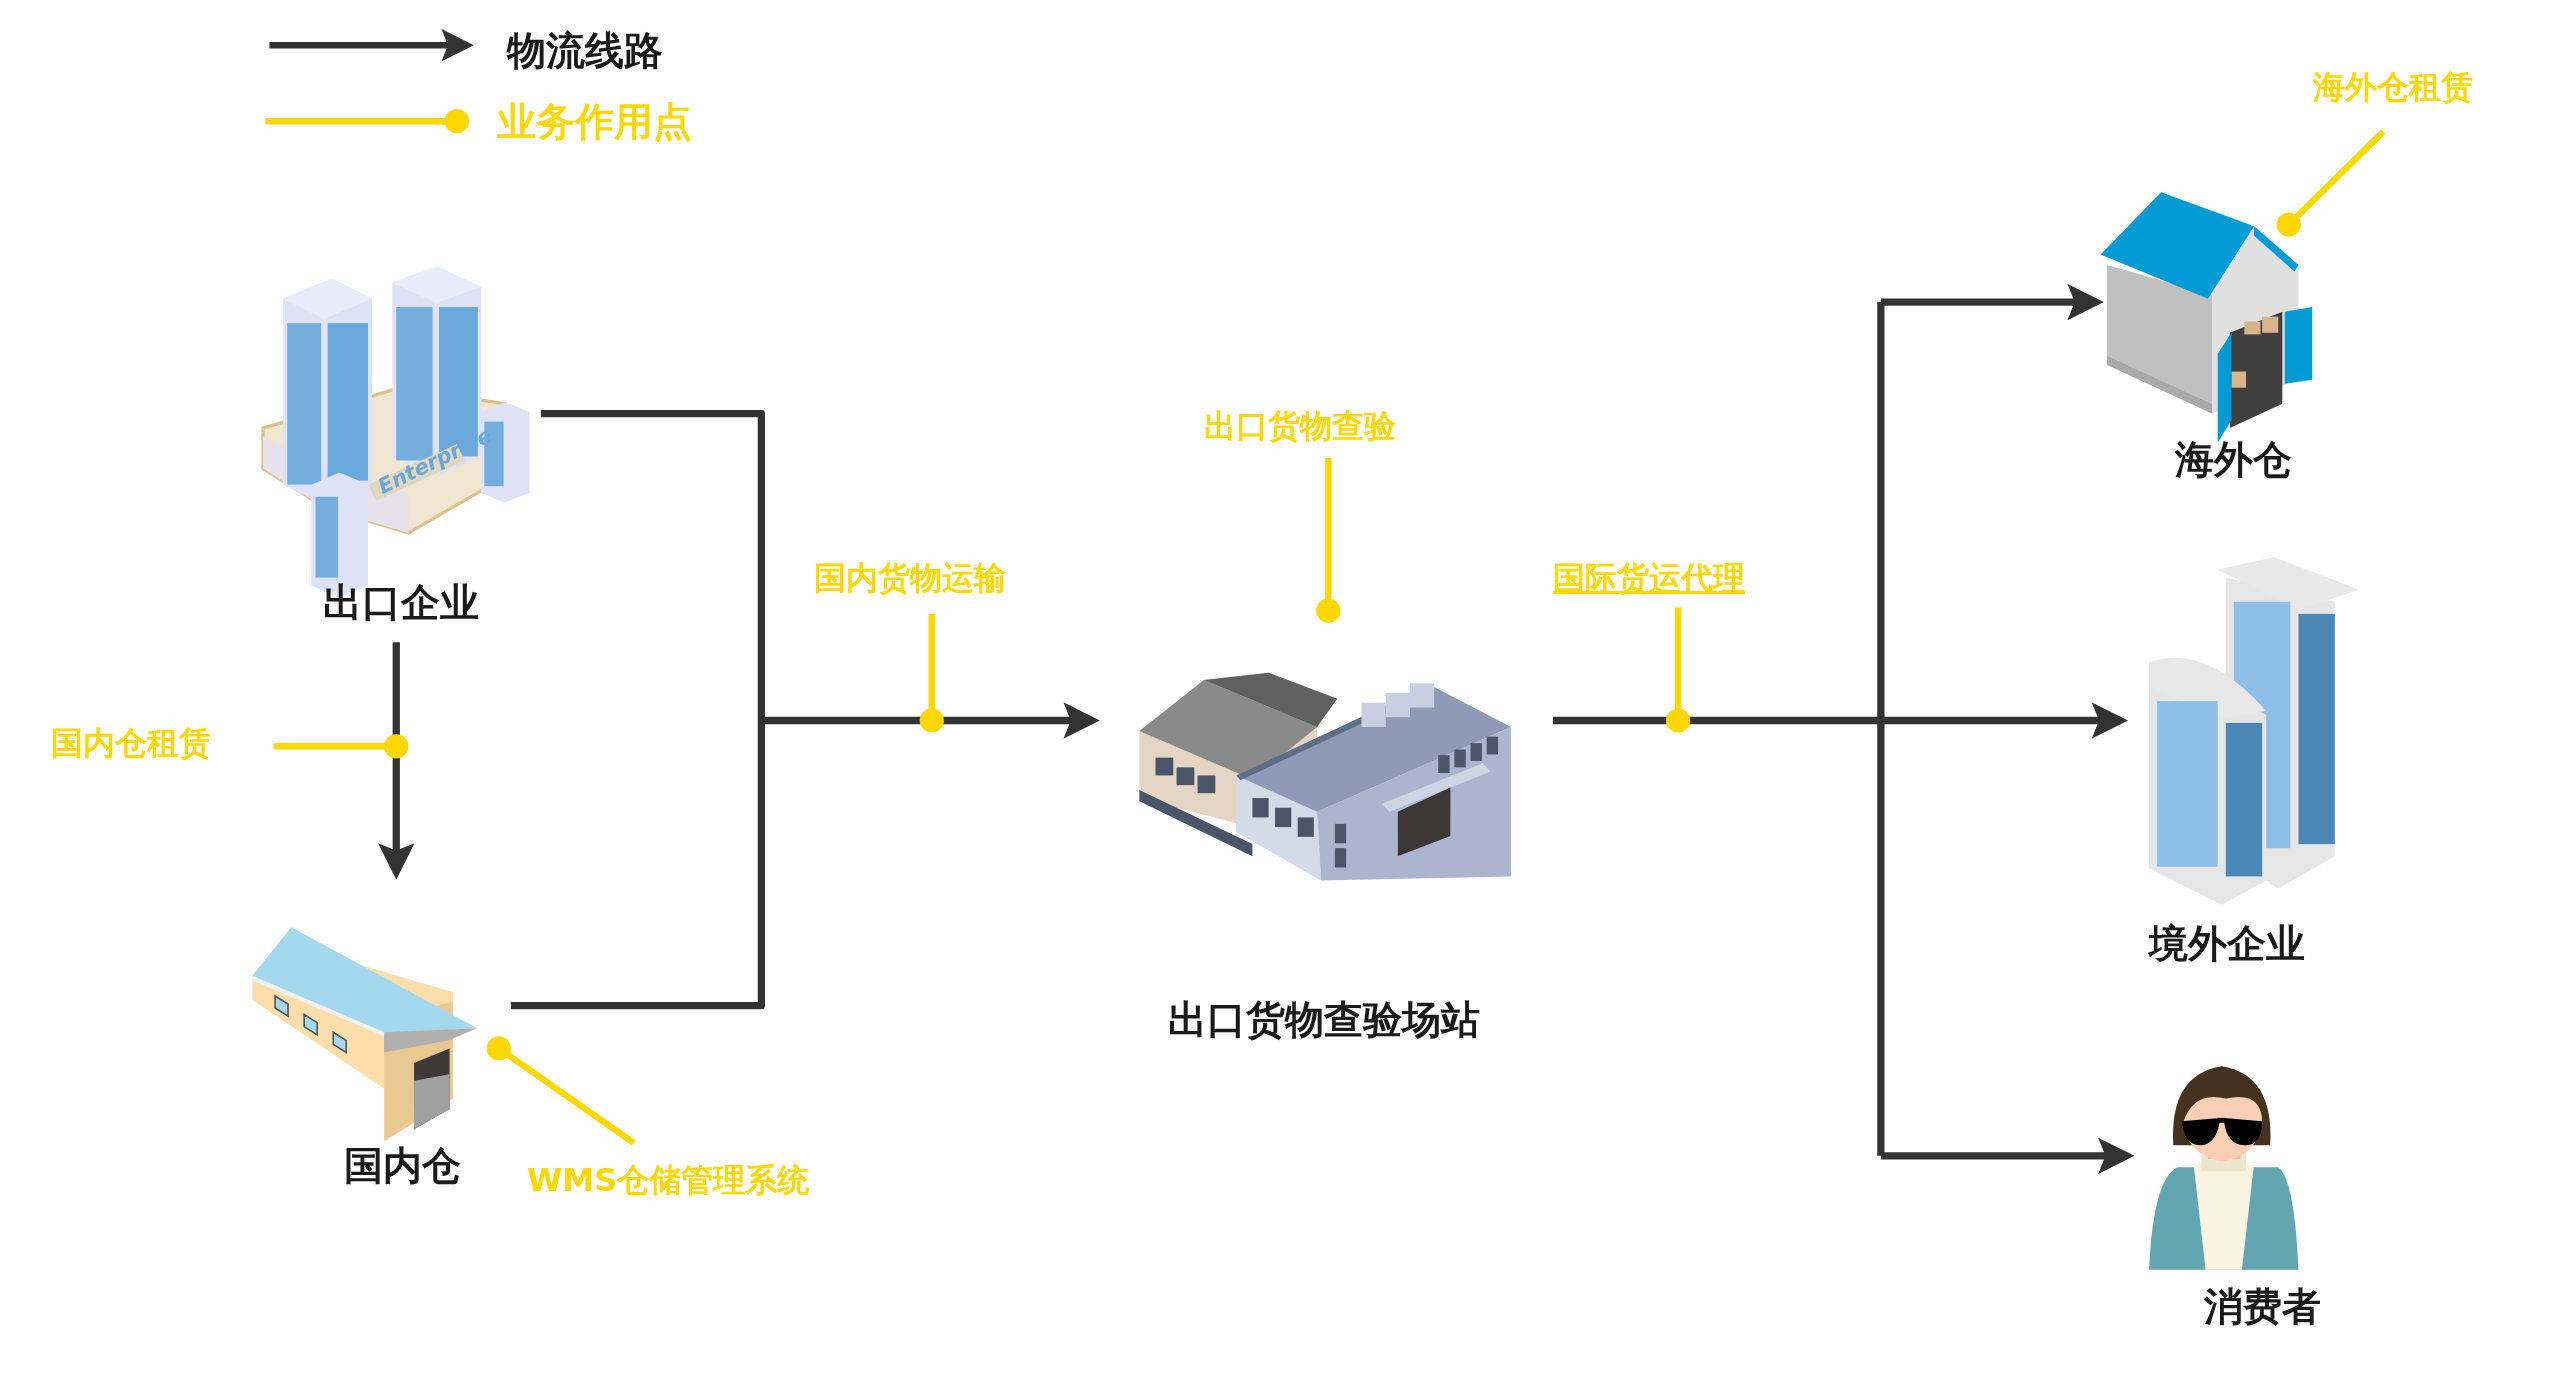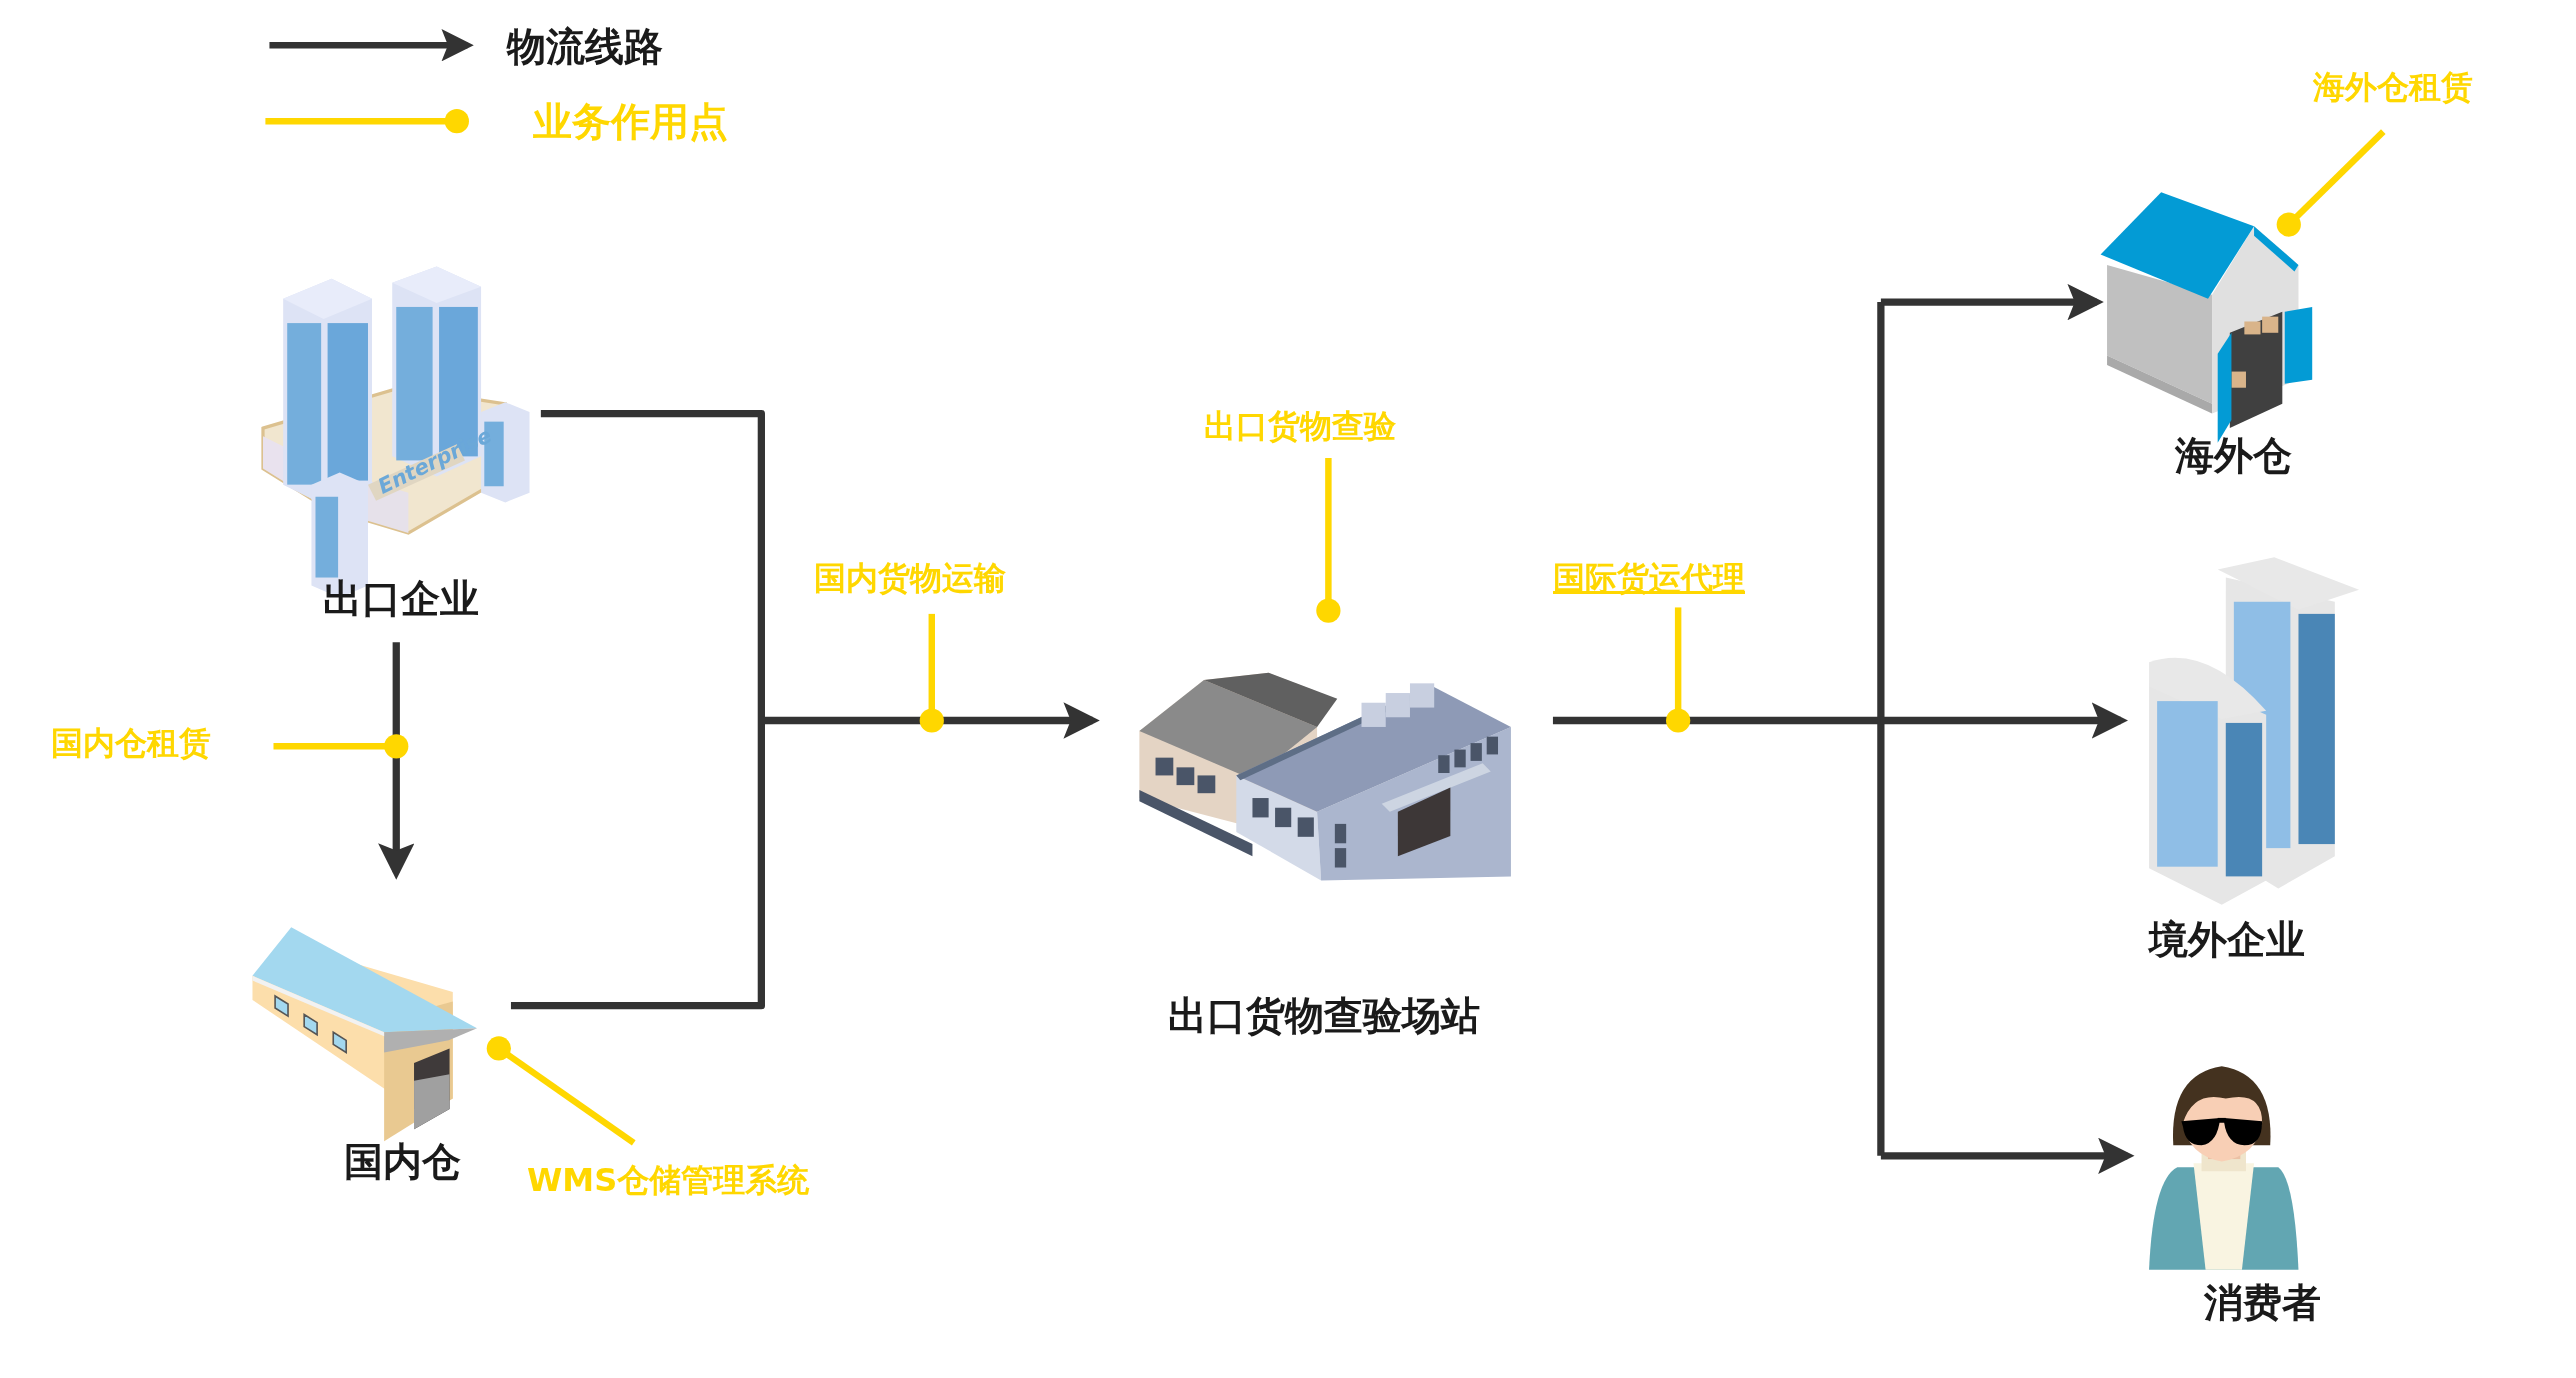--- a/index.html
+++ b/index.html
@@ -1,20 +1,20 @@
 <!DOCTYPE html>
 <html style="font-size:13px"><head>
 <meta charset="utf-8">
 <style>
   html, body { margin: 0; padding: 0; background: #ffffff; }
   body { width: 2576px; height: 1378px; position: relative; overflow: hidden;
          font-family: "DejaVu Sans", "Liberation Sans", sans-serif; }
   #canvas { position: absolute; left: 0; top: 0; width: 2576px; height: 1378px; }
   .lbl { position: absolute; font-weight: bold; white-space: nowrap; line-height: 1; }
-  .lbl-dark { color: #1a1a1a; font-size: 39px; font-family: Liberation Mono, monospace; }
+  .lbl-dark { color: #1a1a1a; font-size: 39px; }
   .lbl-yellow { color: #FFD700; font-size: 32px; }
   .legend-lbl { font-size: 39px; }
 </style>
 </head>
 <body>
 
 <svg id="canvas" viewBox="0 0 3188 1706" xmlns="http://www.w3.org/2000/svg">
   <defs>
     <marker id="arrowhead" viewBox="0 0 10 10" refX="8" refY="5" markerWidth="5" markerHeight="5" orient="auto">
       <path d="M0,0 L10,5 L0,10 L2,5 Z" fill="#333333"></path>
@@ -182,21 +182,21 @@
 
     <path d="M42,70 Q55,30 95,40 Q140,30 140,70 Q135,110 90,118 Q48,110 42,70 Z" fill="#F8CFB5"></path>
 
     <path d="M40,68 L88,64 Q85,95 65,98 Q45,98 42,75 Z" fill="#000"></path>
     <path d="M93,64 L140,68 Q140,98 118,98 Q97,97 93,70 Z" fill="#000"></path>
     <rect x="85" y="64" width="10" height="6" fill="#000"></rect>
   </g>
 </svg>
 
 <div class="lbl lbl-dark legend-lbl" style="left:507px; top:31px;">物流线路</div>
-<div class="lbl lbl-yellow legend-lbl" style="left:533px; top:102px;">业务作用点</div>
+<div class="lbl lbl-yellow legend-lbl" style="left:497px; top:102px;">业务作用点</div>
 
 <div class="lbl lbl-dark" style="left:323px; top:583px;">出口企业</div>
 <div class="lbl lbl-dark" style="left:344px; top:1146px;">国内仓</div>
 <div class="lbl lbl-dark" style="left:1168px; top:1000px;">出口货物查验场站</div>
 <div class="lbl lbl-dark" style="left:2175px; top:440px;">海外仓</div>
 <div class="lbl lbl-dark" style="left:2149px; top:924px;">境外企业</div>
 <div class="lbl lbl-dark" style="left:2164px; top:1287px;margin-left:40px;">消费者</div>
 
 <div class="lbl lbl-yellow" style="left:51px; top:727px;">国内仓租赁</div>
 <div class="lbl lbl-yellow" style="left:527px; top:1164px;">WMS仓储管理系统</div>

